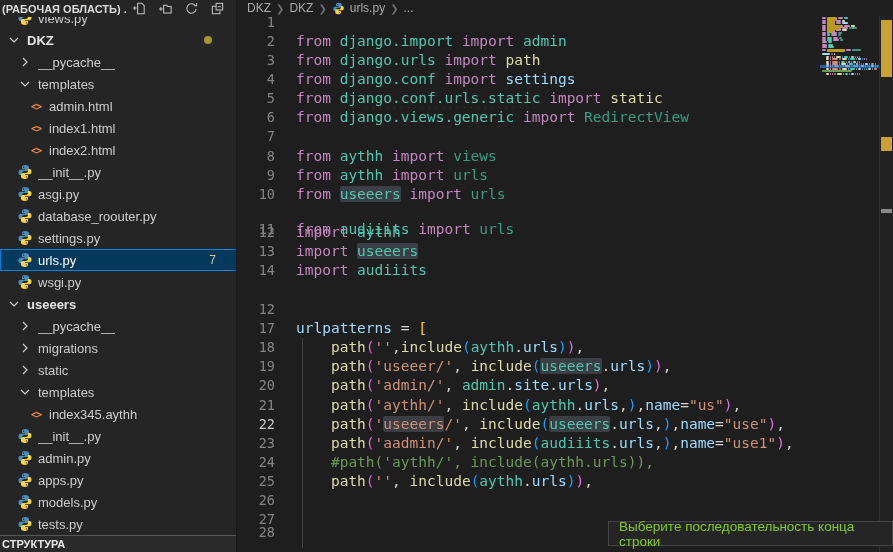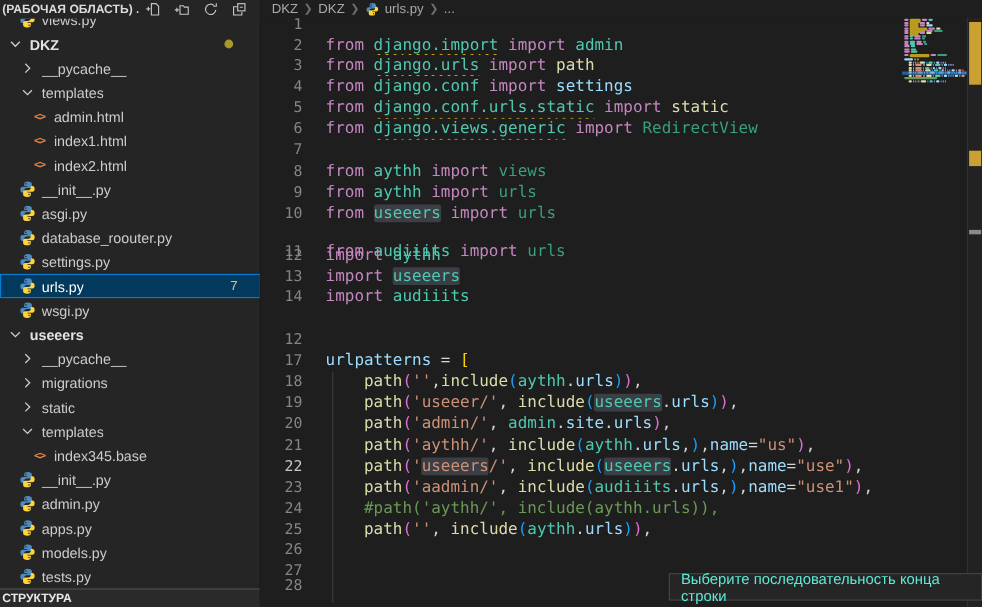--- a/index.html
+++ b/index.html
@@ -42,21 +42,21 @@
   .indent-guide{position:absolute;left:65px;top:338px;width:1px;height:210px;background:#404040;}
   
   .minimap{position:absolute;left:583px;top:13px;width:59px;height:110px;cursor:pointer;}
   .mmbar{position:absolute;border-radius:1px;}
   .mmsel{position:absolute;left:0;width:59px;height:3.4px;background:rgba(55,148,255,0.55);}
   .mm-sep{position:absolute;left:642px;top:0;width:1px;height:552px;background:#303030;}
   .ruler{position:absolute;left:643px;top:0;width:13px;height:552px;background:rgba(255,255,255,0.02);cursor:pointer;}
   .rmark{position:absolute;left:1px;width:11px;}
   
   .tooltip{position:absolute;left:371px;top:521px;right:0;height:25px;background:#252526;border:1px solid #454545;
-           box-sizing:border-box;color:#5eead4;font-size:13.5px;display:flex;align-items:center;padding-left:10px;z-index:8;}
+           box-sizing:border-box;color:#84cc16;font-size:13.5px;display:flex;align-items:center;padding-left:10px;z-index:8;}
 </style>
 </head>
 <body>
 
 <div class="app">
 
   <aside class="sidebar">
     <div class="sb-header">
       <span class="sb-title">(РАБОЧАЯ ОБЛАСТЬ) ...</span>
       <span class="sb-icons" id="sb-icons">
@@ -235,21 +235,21 @@
           <span class="tricon">
             <svg viewBox="0 0 16 16" fill="none" stroke="#cccccc" stroke-width="1.2">
               <path d="M4 6l4 4 4-4"></path>
             </svg>
           </span>
           <span class="tlabel">templates</span>
         </div>
         <div class="trow" style="top: 403px;">
           <span class="tind" style="width: 28px;"></span>
           <span class="tricon htico">&lt;&gt;</span>
-          <span class="tlabel">index345.base</span>
+          <span class="tlabel">index345.aythh</span>
         </div>
         <div class="trow" style="top: 425px;">
           <span class="tind" style="width: 17px;"></span>
           <span class="tricon">
             <svg viewBox="0 0 16 16">
               <path fill="#4b8bbe" d="M8 1C5.8 1 5 2 5 3.2V5h3v.7H3.6C2.2 5.7 1.5 6.8 1.5 8.4c0 1.6.7 2.6 2.1 2.6H5V9.3C5 8 6 7 7.3 7h2.9c1.1 0 1.8-.8 1.8-1.9V3.2C12 2 10.8 1 8 1zM6.6 2.4a.7.7 0 1 1 0 1.4.7.7 0 0 1 0-1.4z"></path>
               <path fill="#ffd43b" d="M8 15c2.2 0 3-1 3-2.2V11H8v-.7h4.4c1.4 0 2.1-1.1 2.1-2.7 0-1.6-.7-2.6-2.1-2.6H11v1.7C11 8 10 9 8.7 9H5.8C4.7 9 4 9.8 4 10.9v1.9C4 14 5.2 15 8 15zm1.4-1.4a.7.7 0 1 1 0-1.4.7.7 0 0 1 0 1.4z"></path>
             </svg>
           </span>
           <span class="tlabel">__init__.py</span>

